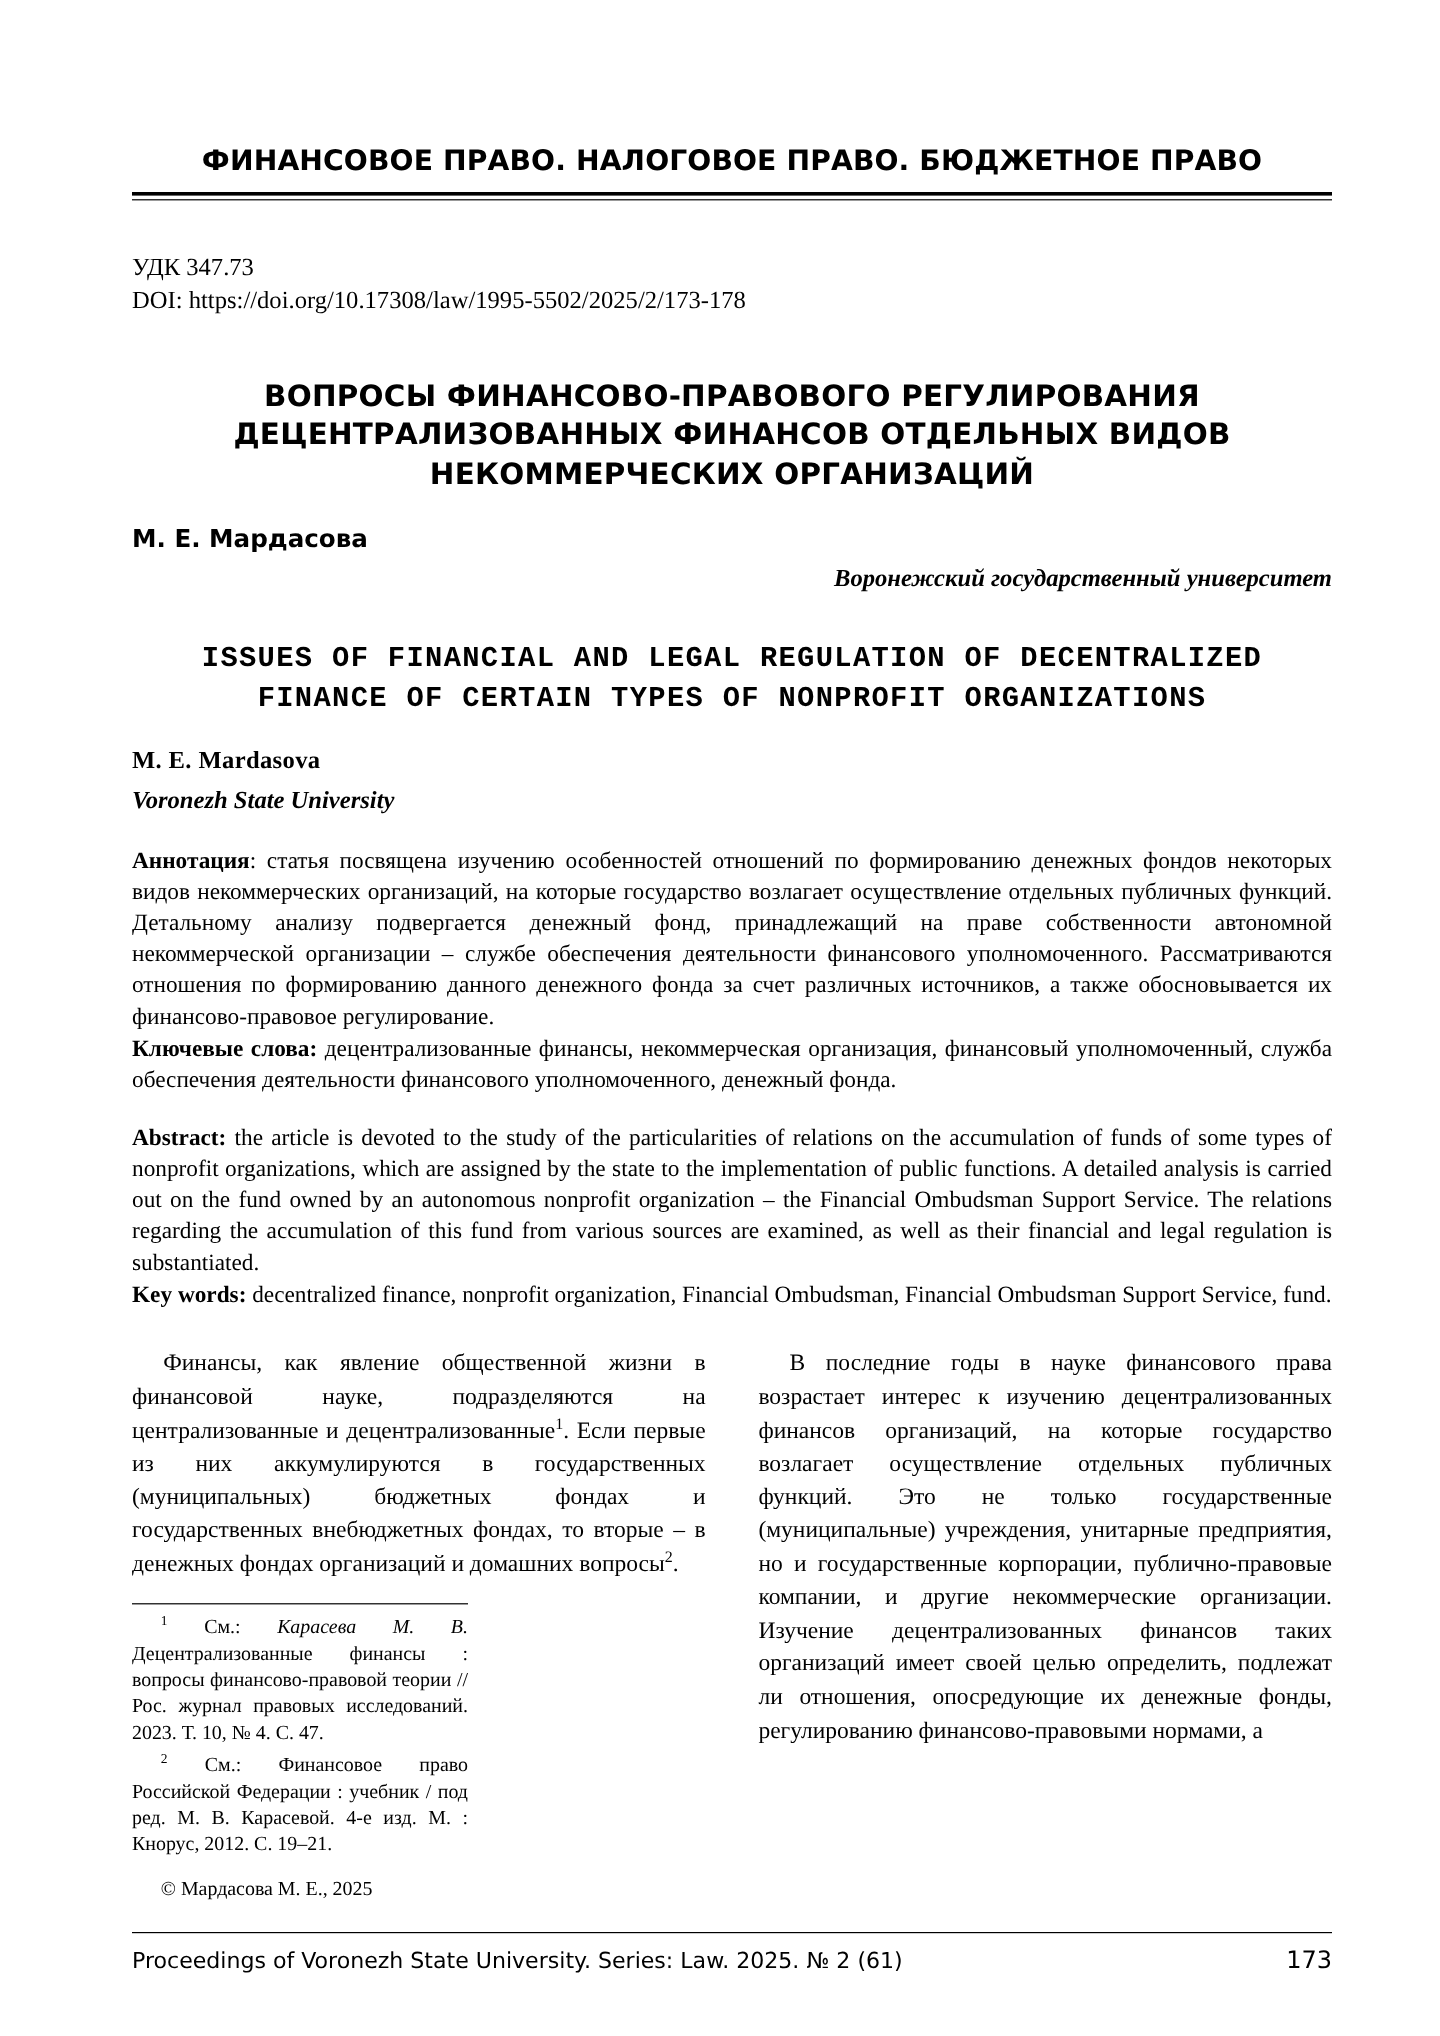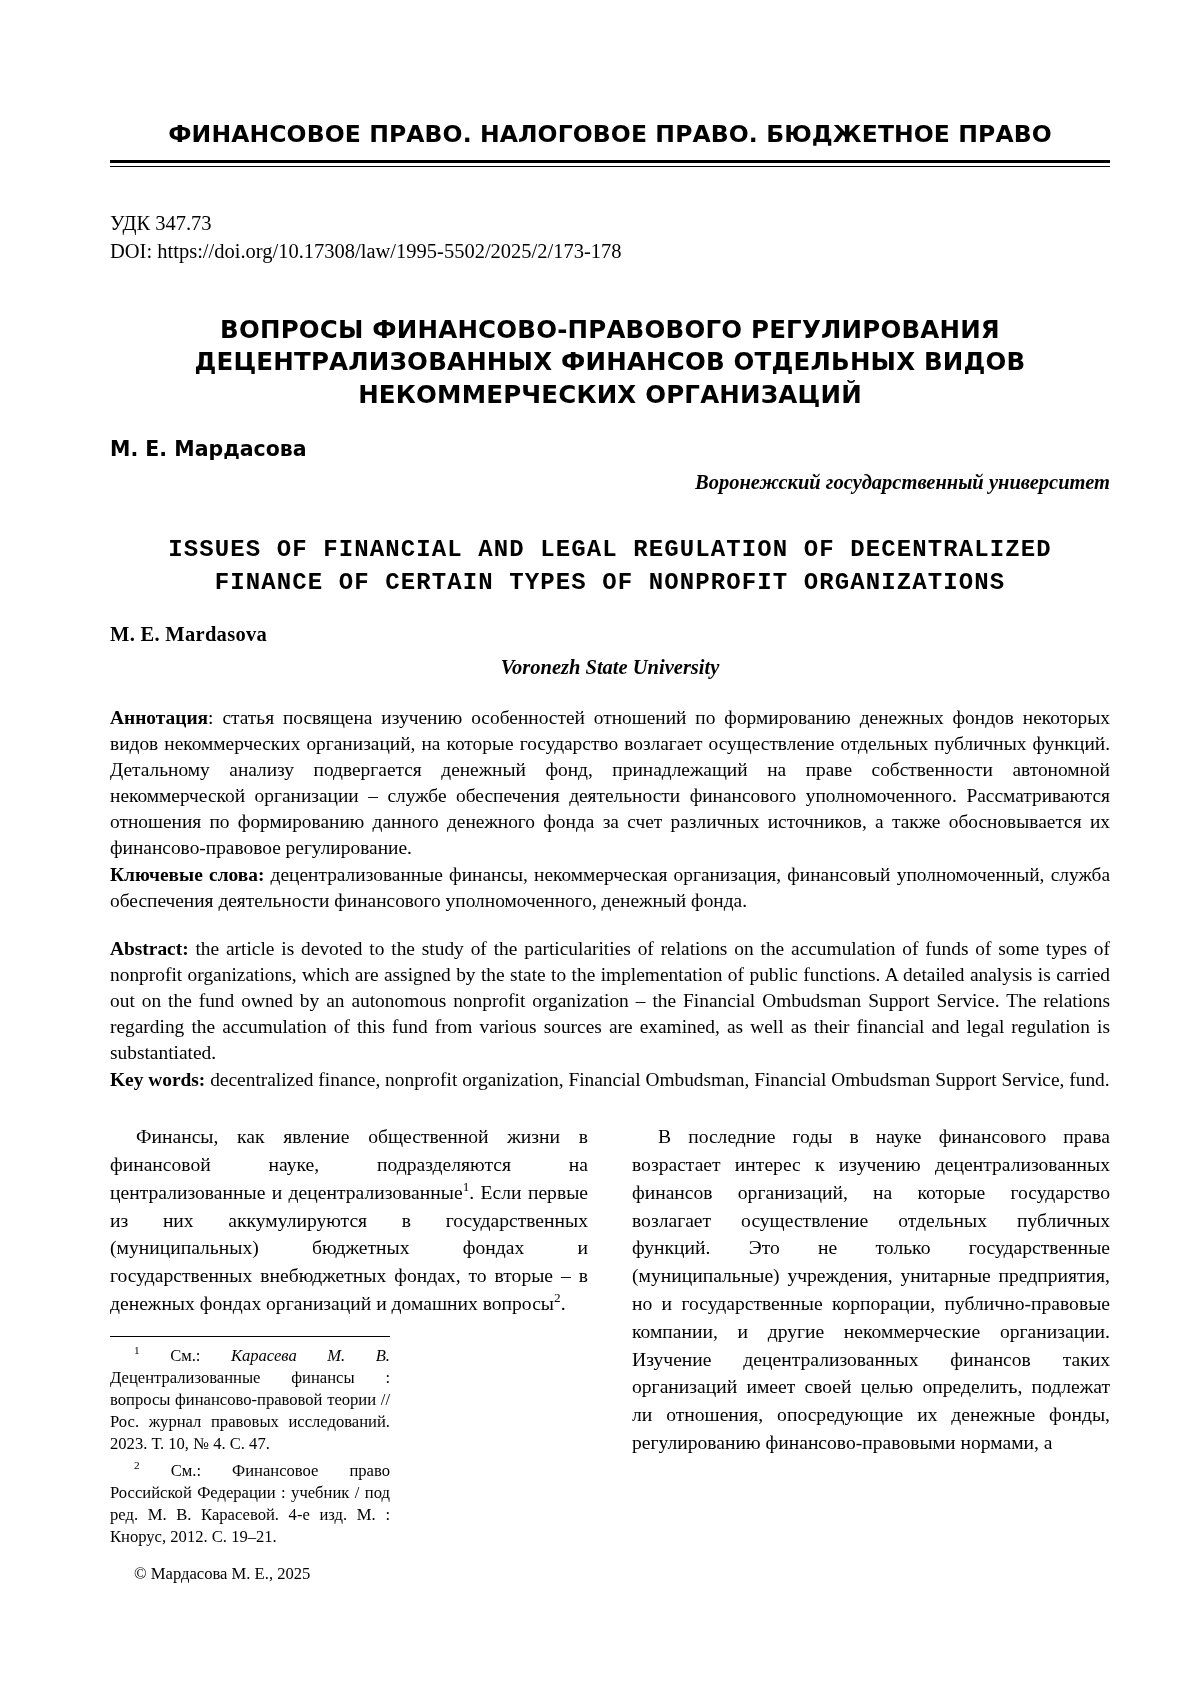--- a/index.html
+++ b/index.html
@@ -73,21 +73,21 @@
     font-family: Liberation Mono, monospace;
   }
   .author-en {
     margin-top: 24px;
     font-weight: bold;
     font-size: 20.5px;
     letter-spacing: 0.3px;
   }
   .affil-en {
     margin-top: 10px;
-    text-align: center;
+    text-align: left;
     font-style: italic;
     font-weight: bold;
     font-size: 20.5px;
   }
   .abstract-block {
     margin-top: 26px;
     font-size: 19.4px;
     line-height: 1.34;
     text-align: justify;
     text-justify: inter-word;
@@ -193,14 +193,18 @@
         <p class="fn"><sup>2</sup><span> См.: Финансовое право Российской Федерации : учебник / под ред. М. В. Карасевой. 4-е изд. М. : Кнорус, 2012. С. 19–21.</span></p>
         <div class="copyright">© Мардасова М. Е., 2025</div>
       </div>
     </div>
 
     <div class="col">
       <p>В последние годы в науке финансового права возрастает интерес к изучению децентрализованных финансов организаций, на которые государство возлагает осуществление отдельных публичных функций. Это не только государственные (муниципальные) учреждения, унитарные предприятия, но и государственные корпорации, публично-правовые компании, и другие некоммерческие организации. Изучение децентрализованных финансов таких организаций имеет своей целью определить, подлежат ли отношения, опосредующие их денежные фонды, регулированию финансово-правовыми нормами, а</p>
     </div>
   </div>
 
+  <div class="footer">
+    <div>Proceedings of Voronezh State University. Series: Law. 2025. № 2 (61)</div>
+    <div class="pageno">173</div>
+  </div>
 
 </div>
 
 </body></html>

